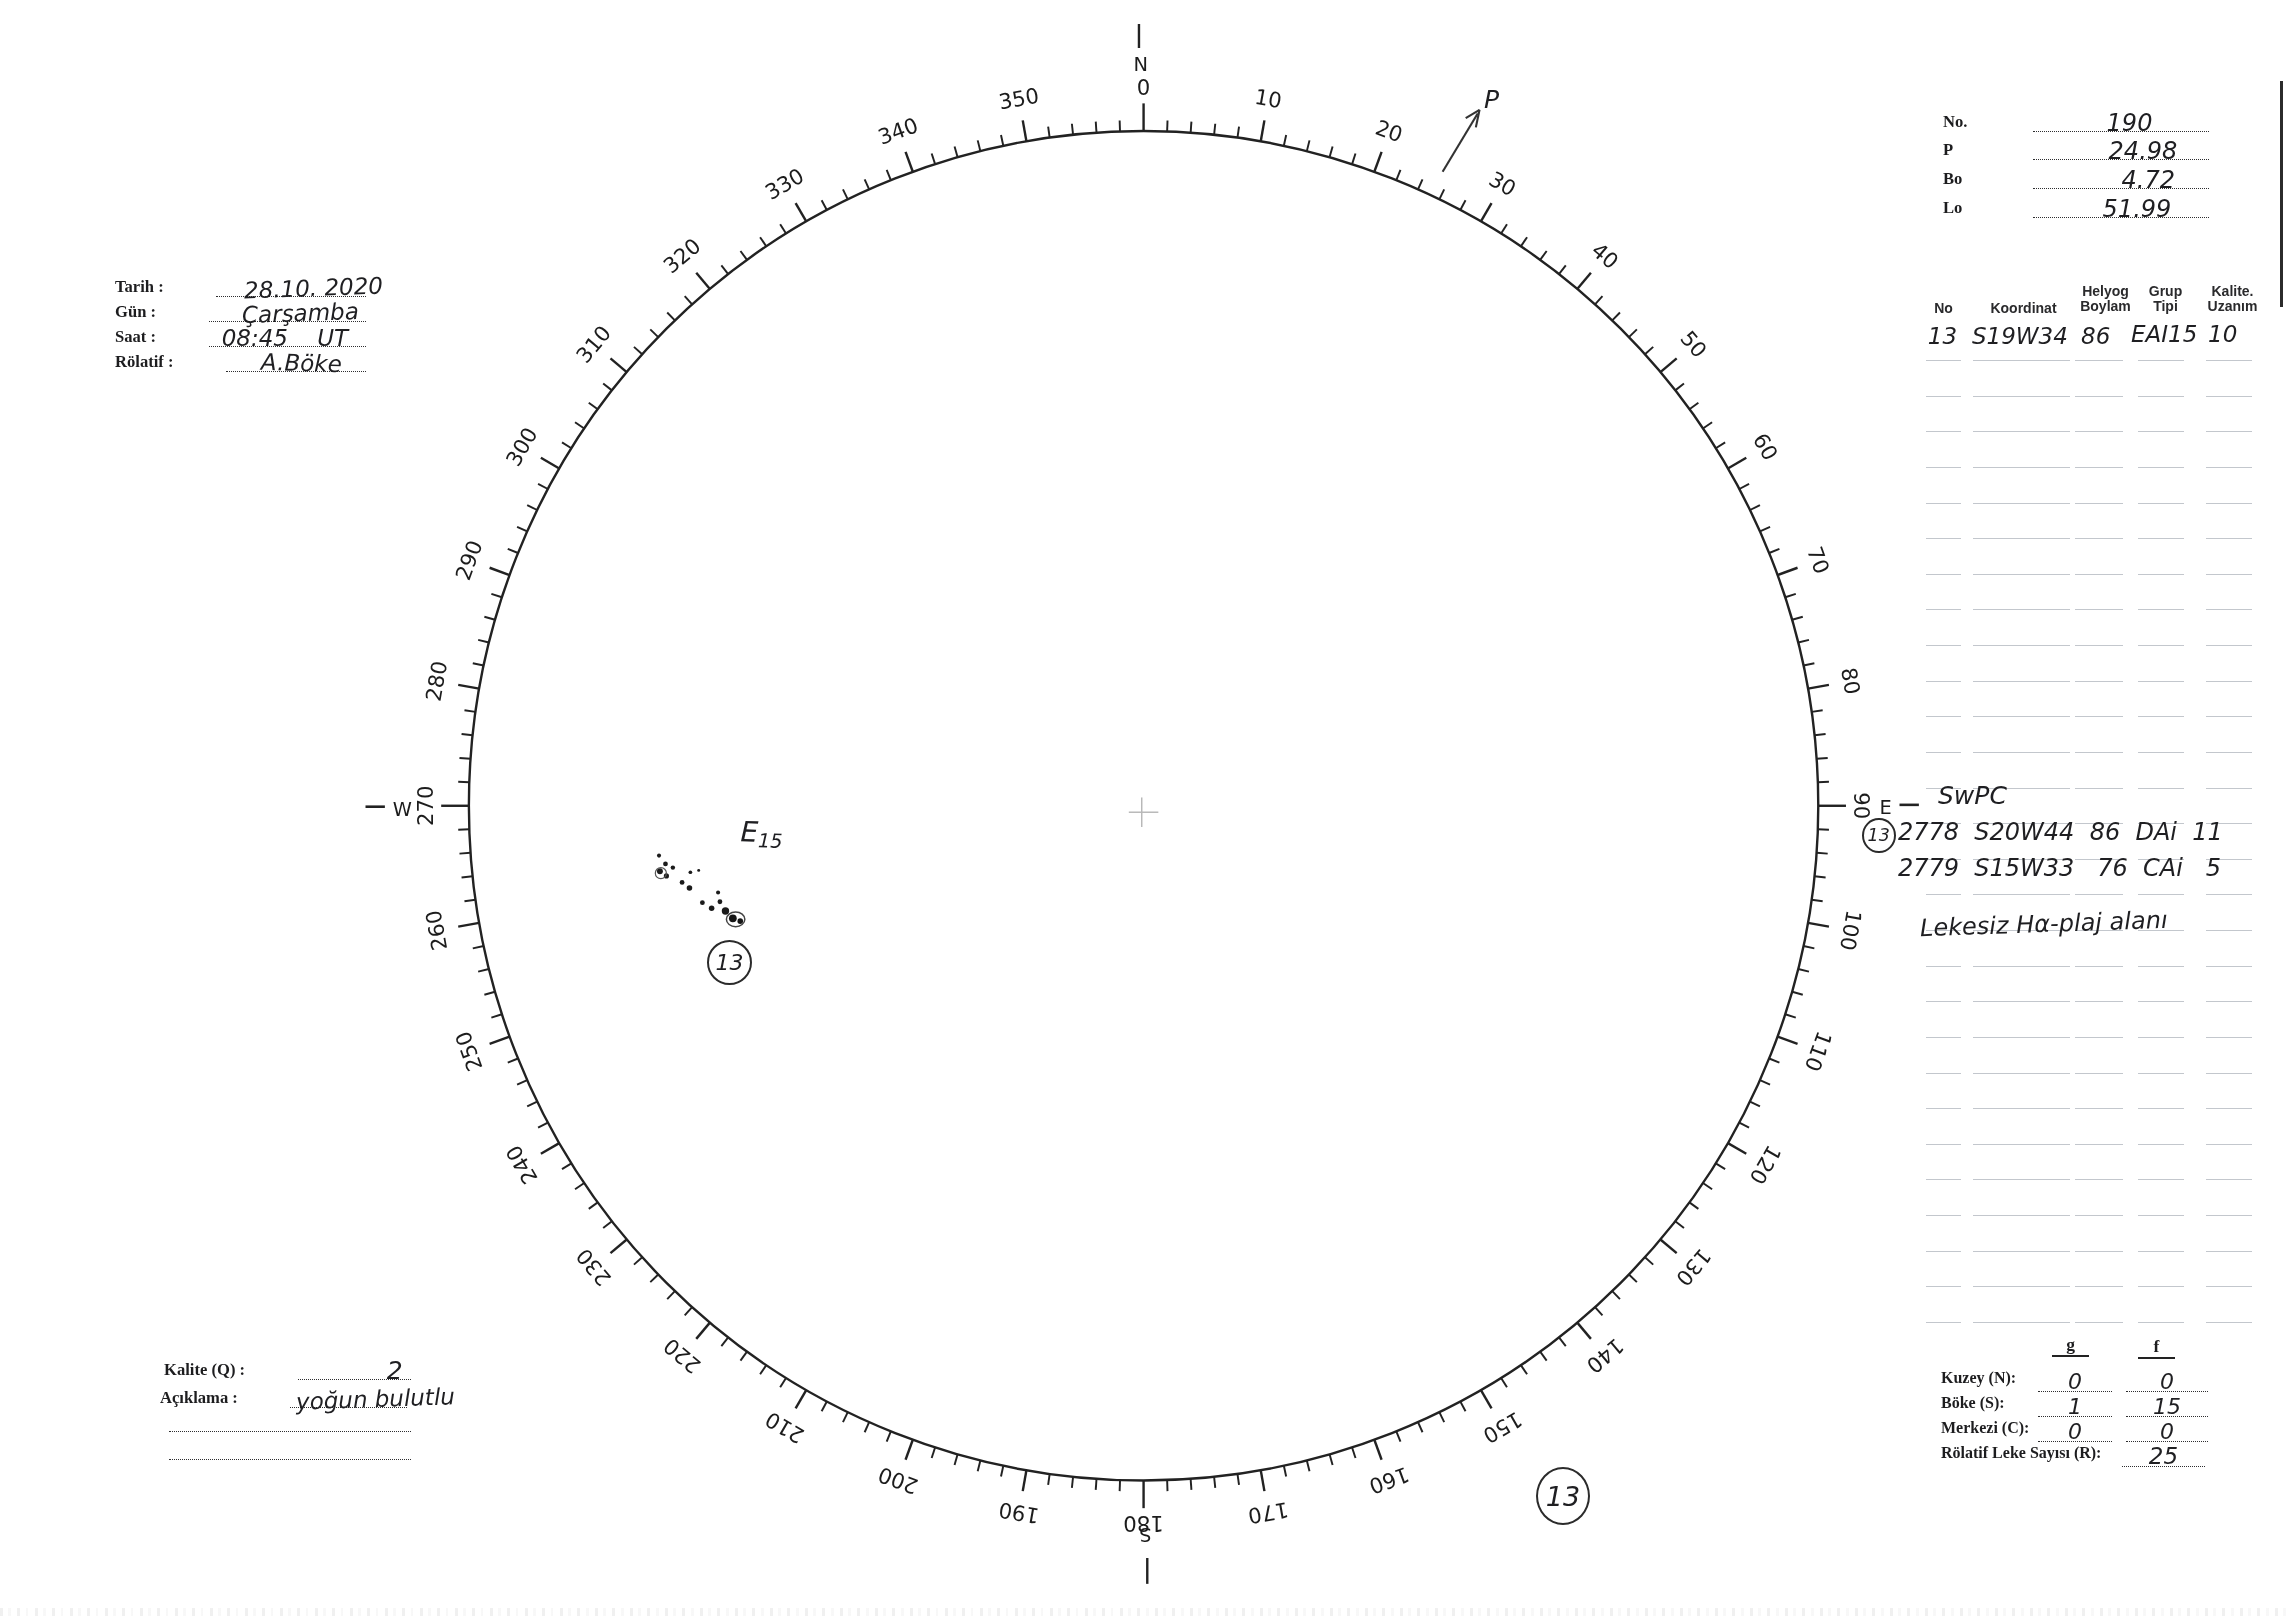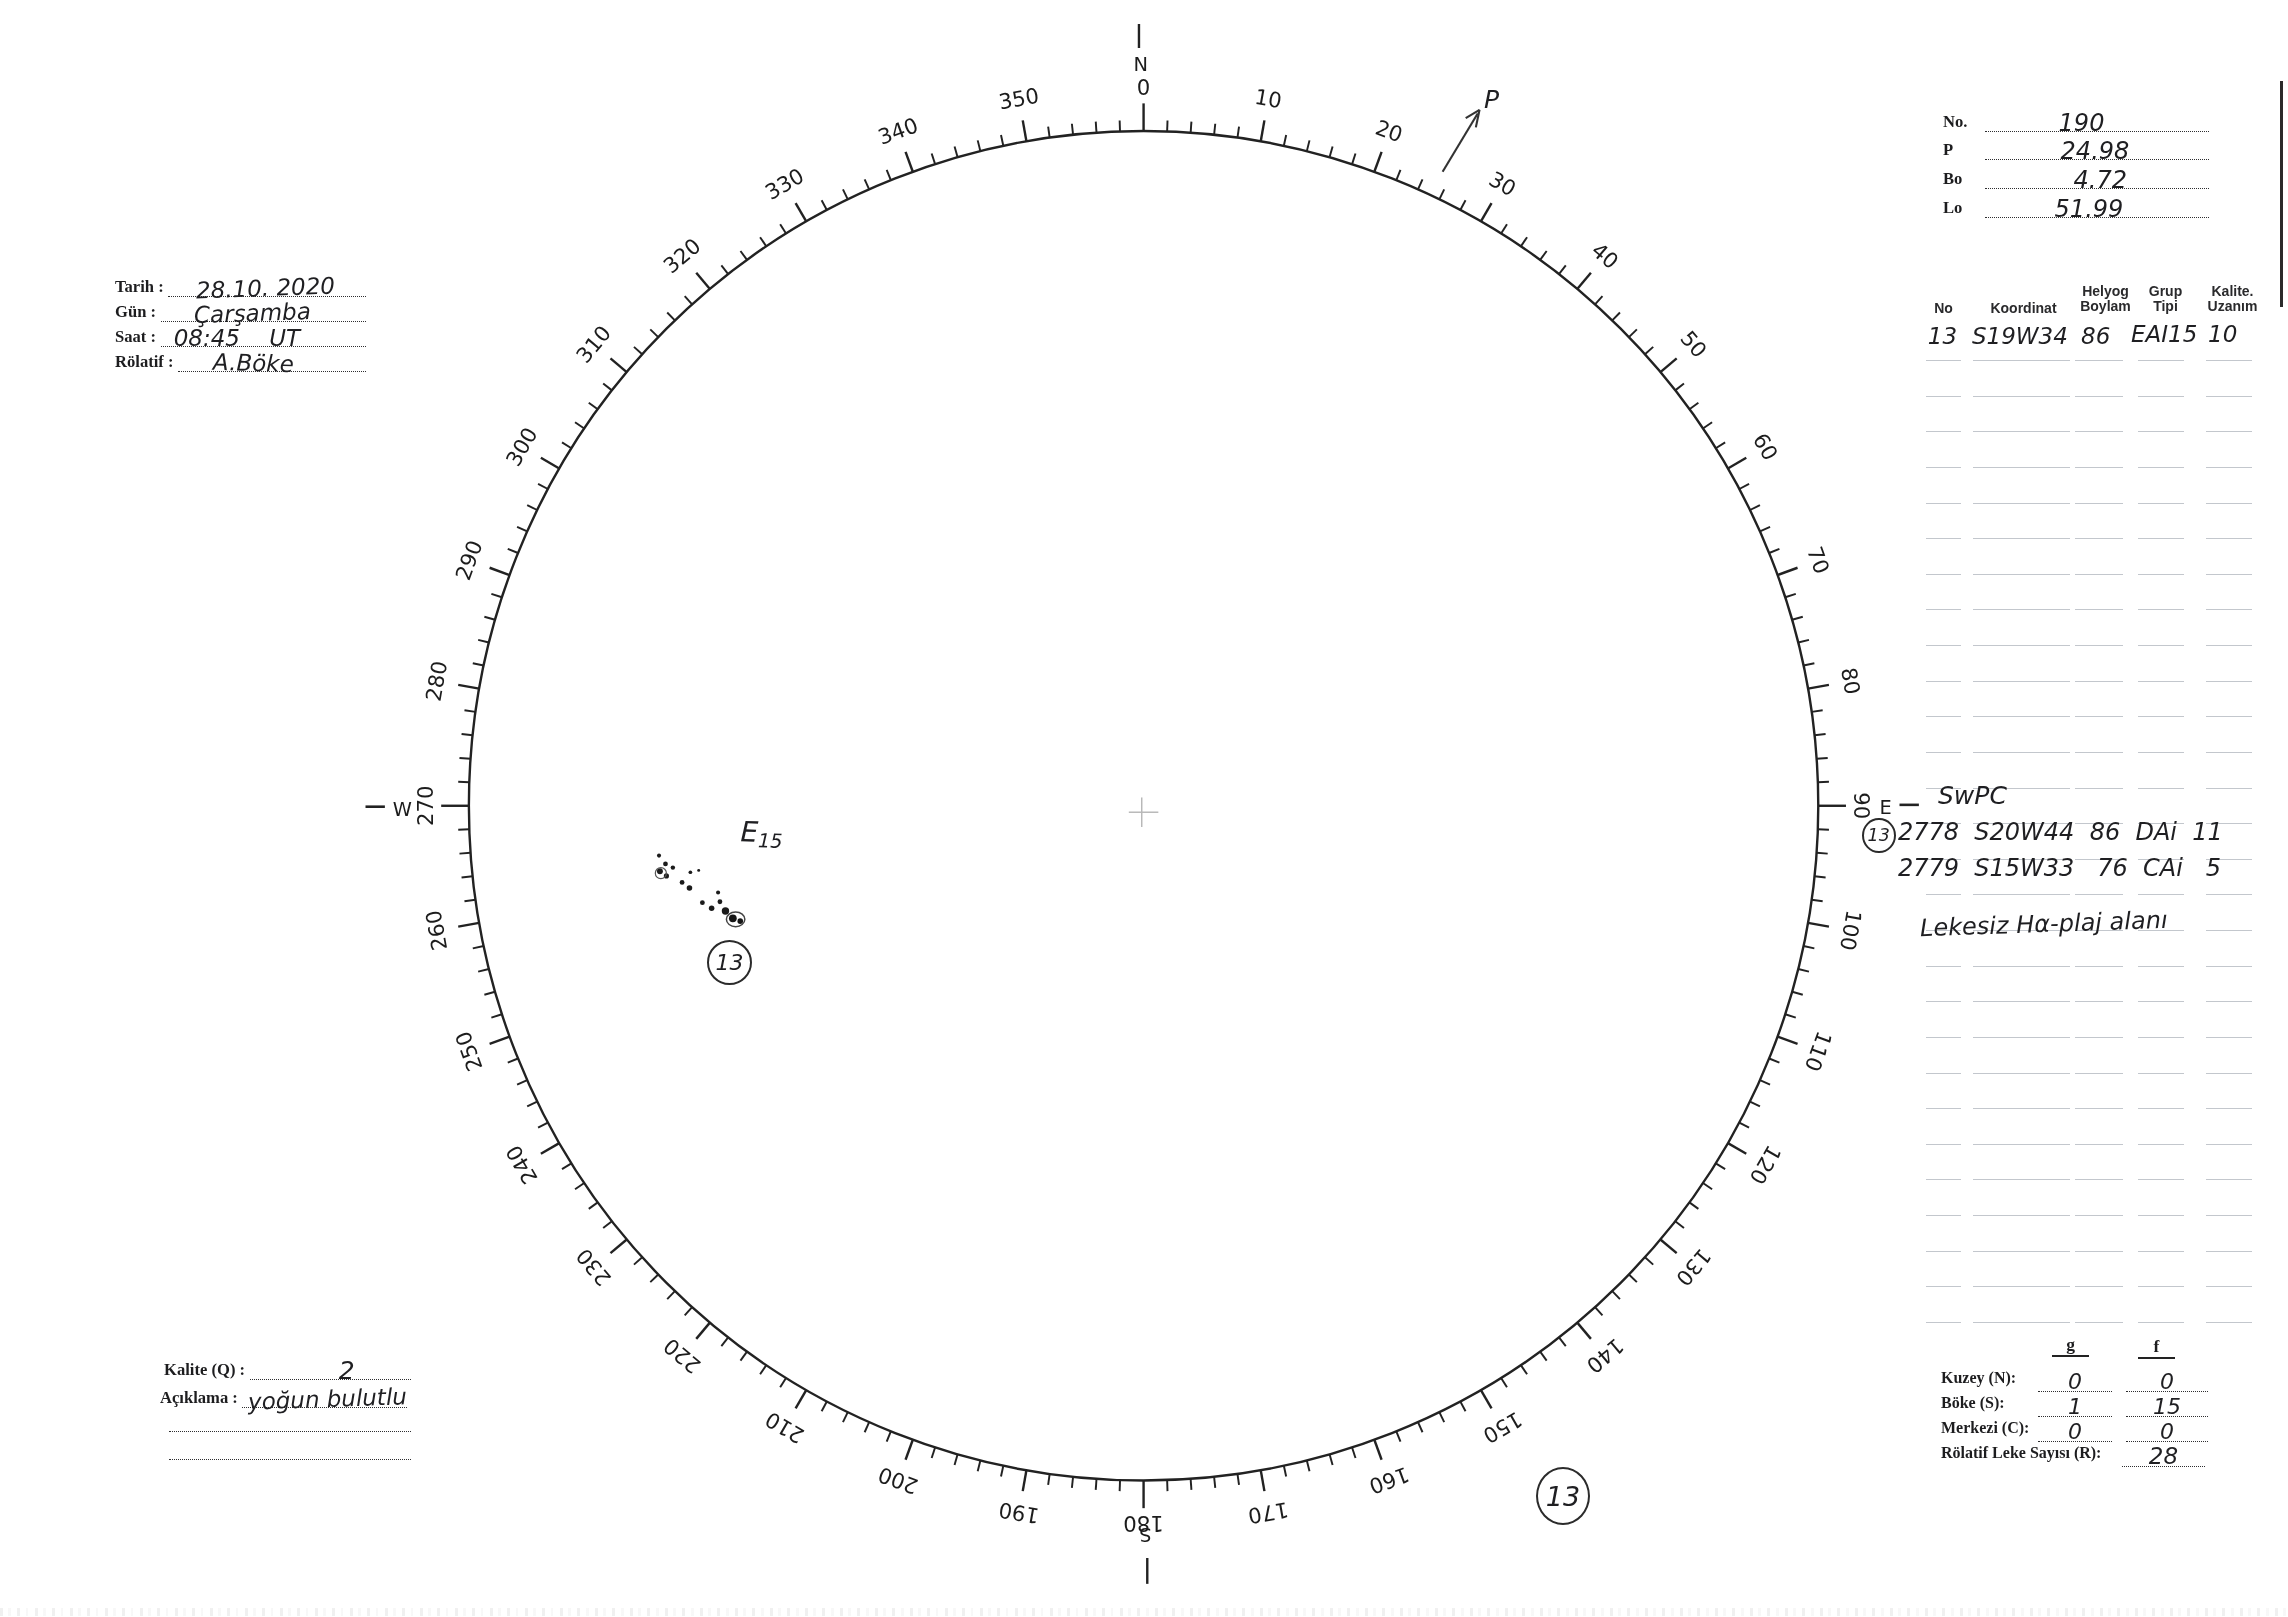--- a/index.html
+++ b/index.html
@@ -8,21 +8,21 @@
   .abs{position:absolute;}
   .print{font-family:"Liberation Serif",serif;font-weight:bold;color:#1d1d1f;}
   .hw{font-family:"DejaVu Sans",sans-serif;font-style:italic;color:#1f1f22;white-space:pre;line-height:1;}
   .tiltL{transform:rotate(-2deg);}
   .tiltR{transform:rotate(1.6deg);}
   .letterhead{left:181px;top:90px;width:277px;text-align:center;}
   .lh-line{font-size:17.5px;line-height:24px;}
   .lh-ve{font-size:12px;line-height:16.6px;margin-top:6.5px;}
   .lh-line4{margin-top:4.6px;}
   .form-title{font-size:20px;letter-spacing:0.9px;margin-top:25px;}
-  .fieldrow{position:absolute;display:flex;align-items:flex-end;}
+  .fieldrow{position:absolute;display:flex;align-items:flex-end;gap:48px;}
   .flabel{font-size:16.6px;white-space:nowrap;margin-right:4.6px;}
   .dotcell{flex:1;position:relative;border-bottom:1.8px dotted #2e2e30;height:5.5px;}
   .dval{position:absolute;bottom:-3.7px;}
   .th{position:absolute;text-align:center;font-weight:bold;font-size:14px;line-height:14.8px;
       color:#2a2a2c;white-space:pre-line;width:85px;font-family:"Liberation Sans",sans-serif;}
   .rowseg{position:absolute;height:0;border-bottom:1.5px solid #c3c7cd;}
   .dial-num{font-family:"DejaVu Sans",sans-serif;font-size:23px;fill:#1c1c1c;}
   .dial-cardinal{font-family:"DejaVu Sans",sans-serif;font-size:21px;fill:#1c1c1c;}
   .circle-badge{position:absolute;border:2.4px solid #2b2b2b;border-radius:50%;
       display:flex;align-items:center;justify-content:center;}
@@ -596,20 +596,20 @@
       <span class="hw statval" style="font-size:22px">0</span>
     </div>
     <div class="statcell" style="left:185px;top:101px;width:82px">
       <span class="hw statval" style="font-size:22px">0</span>
     </div>
 
     <div class="statrow" style="left:0;top:110px">
       <span class="print statlabel">Rölatif Leke Sayısı (R):</span>
     </div>
     <div class="statcell" style="left:181px;top:126px;width:83px">
-      <span class="hw statval" style="font-size:23px">28</span>
+      <span class="hw statval" style="font-size:23px">25</span>
     </div>
   </div>
 
   <div class="edge-line" style="left:2280px;top:81px;width:2.8px;height:226px"></div>
   <div class="noise"></div>
 </div>
 
 
 </body></html>

